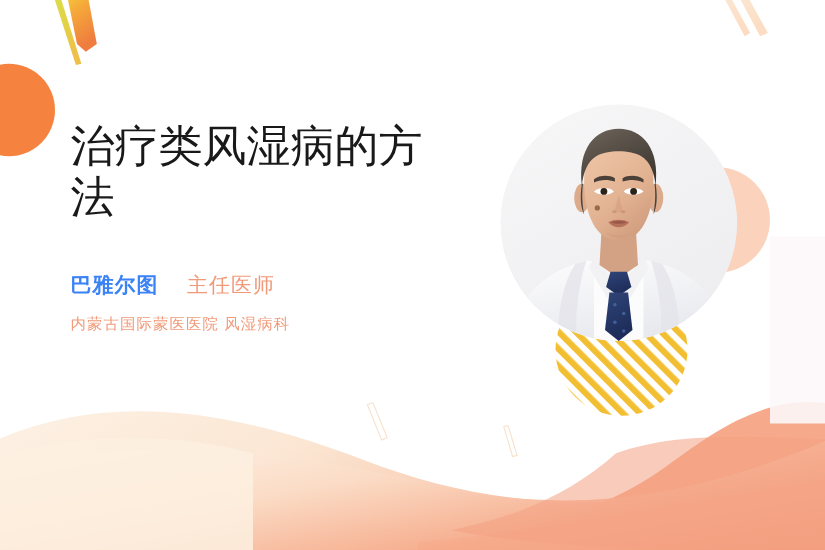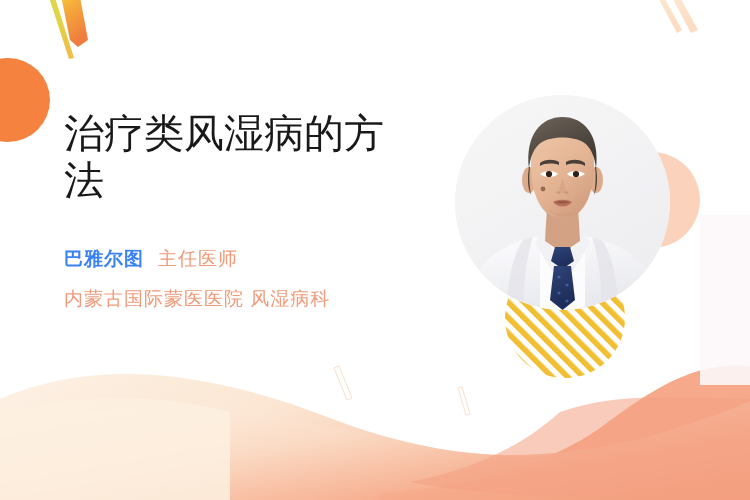--- a/index.html
+++ b/index.html
@@ -59,26 +59,26 @@
     font-weight: 700;
     color: #3b82f6;
     letter-spacing: 1px;
   }
 
   .doctor-title {
     font-size: 19px;
     font-weight: 400;
     color: #f09a79;
     letter-spacing: 1px;
-    margin-left: 14px;
+    margin-left: 26px;
   }
 
   .affiliation {
     margin-top: 14px;
-    font-size: 19px;
+    font-size: 14px;
     font-weight: 400;
     color: #f09a79;
     letter-spacing: 1px;
     white-space: nowrap;
   }
 
   
   #portrait-wrap {
     position: absolute;
     left: 455px;

